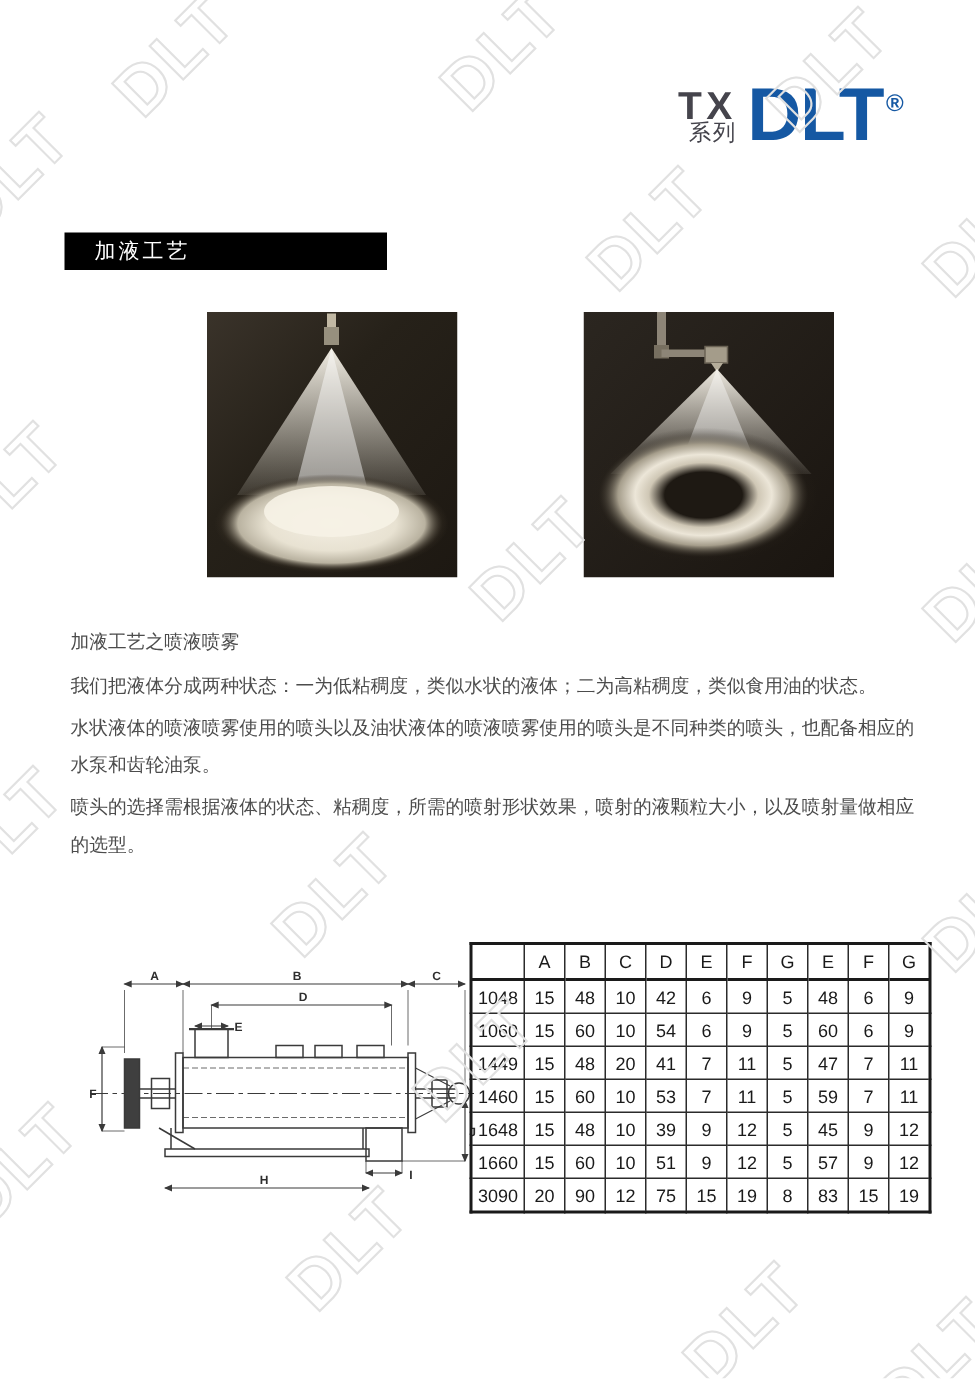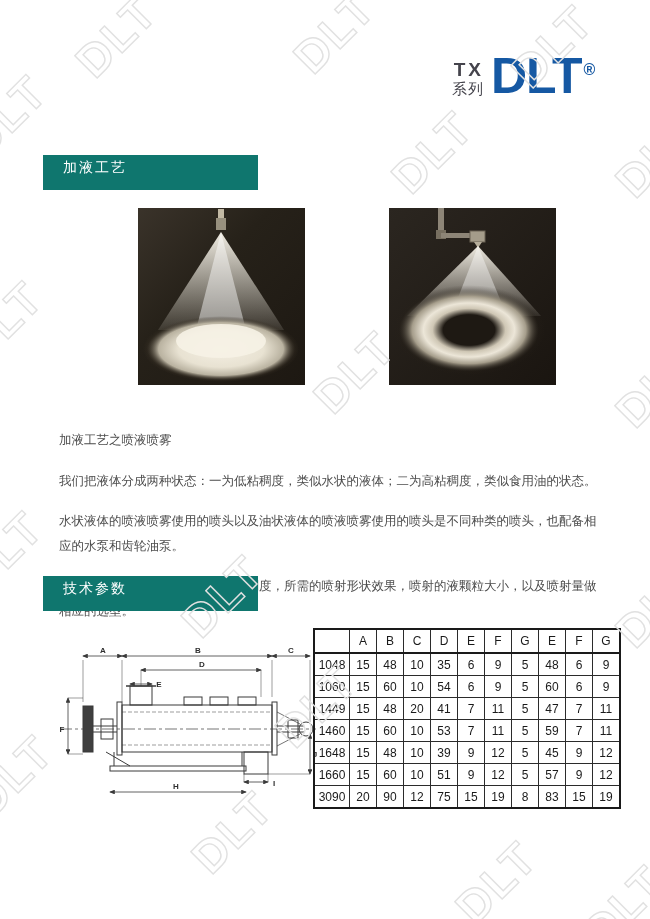--- a/index.html
+++ b/index.html
@@ -4,40 +4,40 @@
 <style>
   html,body{margin:0;padding:0;}
   .page{position:relative;width:650px;height:919px;background:#ffffff;overflow:hidden;
         font-family:"Liberation Sans","DejaVu Sans",sans-serif;}
   .wm-layer{position:absolute;left:0;top:0;width:650px;height:919px;z-index:9;pointer-events:none;}
   .wm{position:absolute;}
 
   
   .brand{position:absolute;top:52px;left:452px;display:flex;z-index:2;}
   .series{text-align:right;margin-top:8px;margin-right:7px;color:#45444c;}
-  .series-top{font-size:19px;font-weight:bold;letter-spacing:3px;line-height:20px;}
+  .series-top{font-size:26px;font-weight:bold;letter-spacing:3px;line-height:20px;}
   .series-bottom{font-size:15px;font-weight:normal;letter-spacing:1px;line-height:18px;}
   .logo-text{font-size:50px;font-weight:800;color:#1558a3;line-height:48px;letter-spacing:-1px;}
   .reg{font-size:16px;font-weight:bold;color:#1558a3;vertical-align:top;position:relative;top:-6px;left:2px;}
 
   
-  .section-bar{position:absolute;left:43px;width:215px;height:35px;background:#0f766e;color:#ffffff;
+  .section-bar{position:absolute;left:43px;width:215px;height:25px;background:#000000;color:#ffffff;
                font-size:14px;line-height:25px;padding-left:20px;box-sizing:border-box;letter-spacing:2px;z-index:2;}
   .bar-process{top:155px;}
   .bar-specs{top:576px;}
 
   
   .photo{position:absolute;top:208px;z-index:1;}
   .photo-left{left:138px;}
   .photo-right{left:389px;}
 
   
   .article{position:absolute;left:43px;top:412px;width:572px;color:#4c4c4c;font-size:12.5px;
            line-height:24.5px;z-index:2;}
-  .article p{margin:16px;}
+  .article p{margin:4px;}
 
   
   .drawing{position:absolute;left:56px;top:642px;z-index:1;}
 
   
   .spec-table-wrap{position:absolute;left:313px;top:628px;z-index:1;}
   table.spec{border-collapse:collapse;color:#1a1a1a;}
   table.spec th,table.spec td{border:1px solid #2b2b2b;font-size:12px;font-weight:normal;
       text-align:center;padding:0;height:21px;width:26px;background:transparent;}
   table.spec th{height:22px;border-bottom:2px solid #1a1a1a;}
@@ -120,23 +120,20 @@
     <ellipse cx="80" cy="122" rx="76" ry="45" fill="url(#p2ring)"></ellipse>
   </svg>
 
   <div class="article">
     <p>加液工艺之喷液喷雾</p>
     <p>我们把液体分成两种状态：一为低粘稠度，类似水状的液体；二为高粘稠度，类似食用油的状态。</p>
     <p>水状液体的喷液喷雾使用的喷头以及油状液体的喷液喷雾使用的喷头是不同种类的喷头，也配备相应的水泵和齿轮油泵。</p>
     <p>喷头的选择需根据液体的状态、粘稠度，所需的喷射形状效果，喷射的液颗粒大小，以及喷射量做相应的选型。</p>
   </div>
 
-  <div class="section-bar bar-specs">
-    <span>技术参数</span>
-  </div>
 
   <svg class="drawing" width="264" height="158" viewBox="0 0 264 158">
     <defs>
       <marker id="arr" markerWidth="7" markerHeight="6" refX="6" refY="3" orient="auto-start-reverse">
         <path d="M0,0 L7,3 L0,6 z" fill="#3a3a3a"></path>
       </marker>
     </defs>
     <g stroke="#3a3a3a" stroke-width="1" fill="none">
 
       <path d="M4 87 H260" stroke-width="0.7" stroke-dasharray="12 3 3 3"></path>
@@ -215,21 +212,21 @@
             <th>F</th>
             <th>G</th>
           </tr>
         </thead>
         <tbody>
           <tr>
             <td>1048</td>
             <td>15</td>
             <td>48</td>
             <td>10</td>
-            <td>35</td>
+            <td>42</td>
             <td>6</td>
             <td>9</td>
             <td>5</td>
             <td>48</td>
             <td>6</td>
             <td>9</td>
           </tr>
           <tr>
             <td>1060</td>
             <td>15</td>

